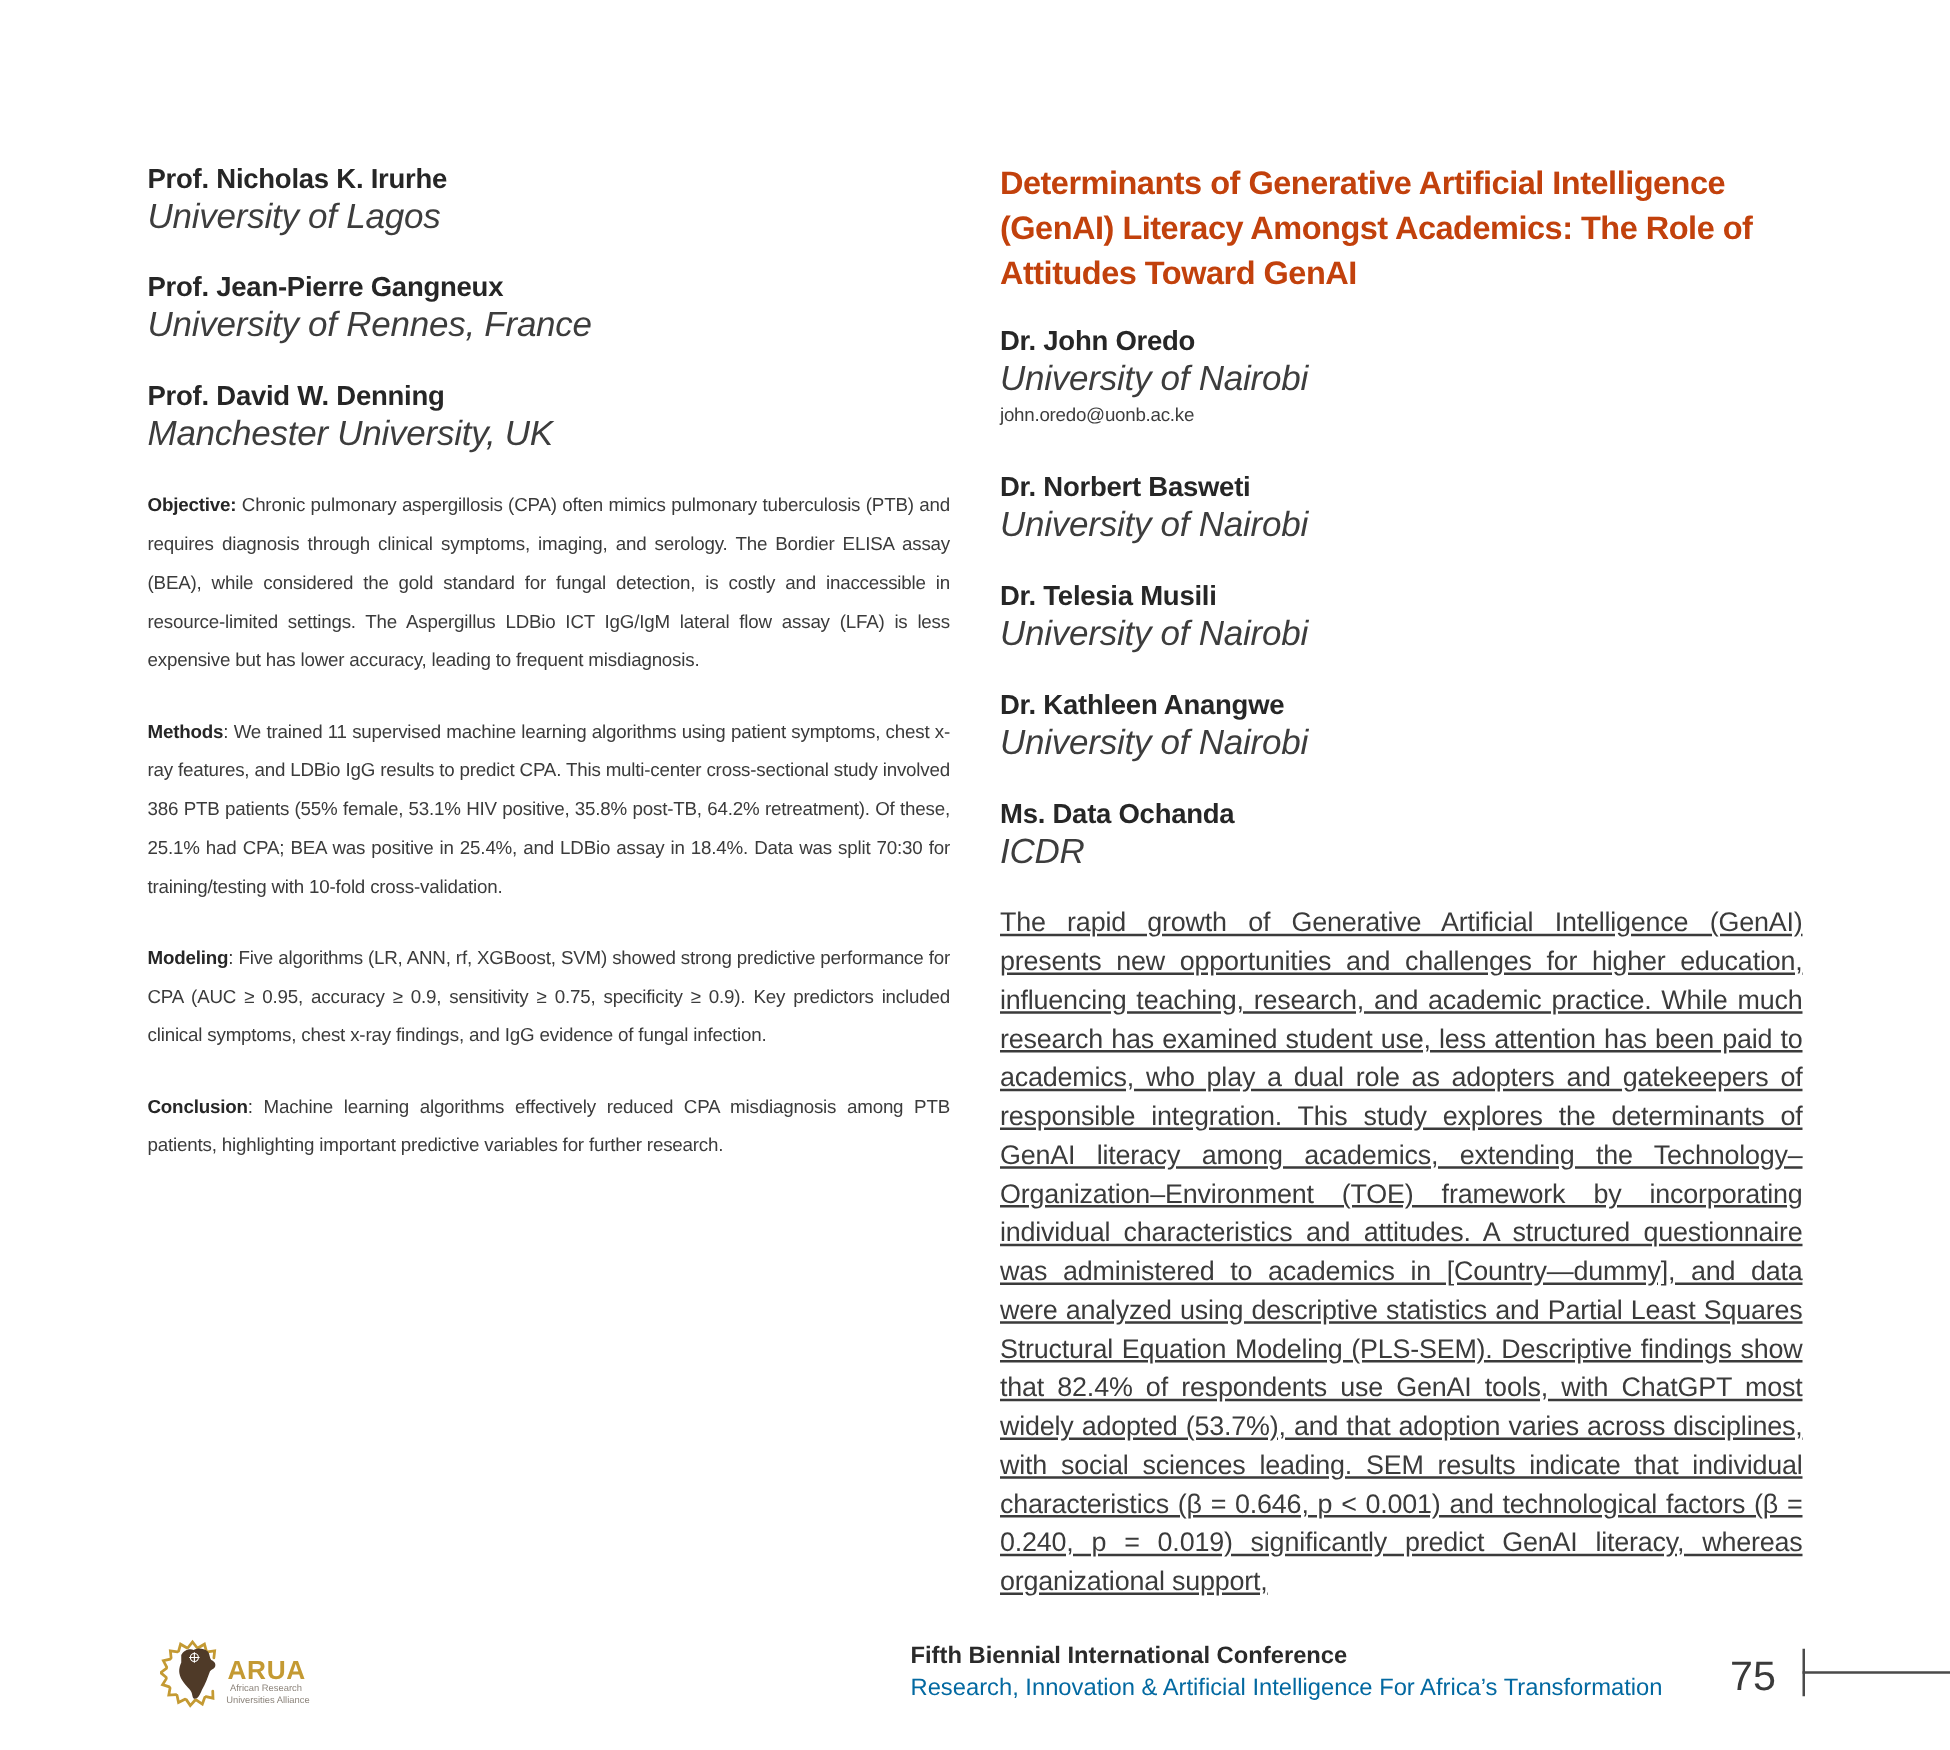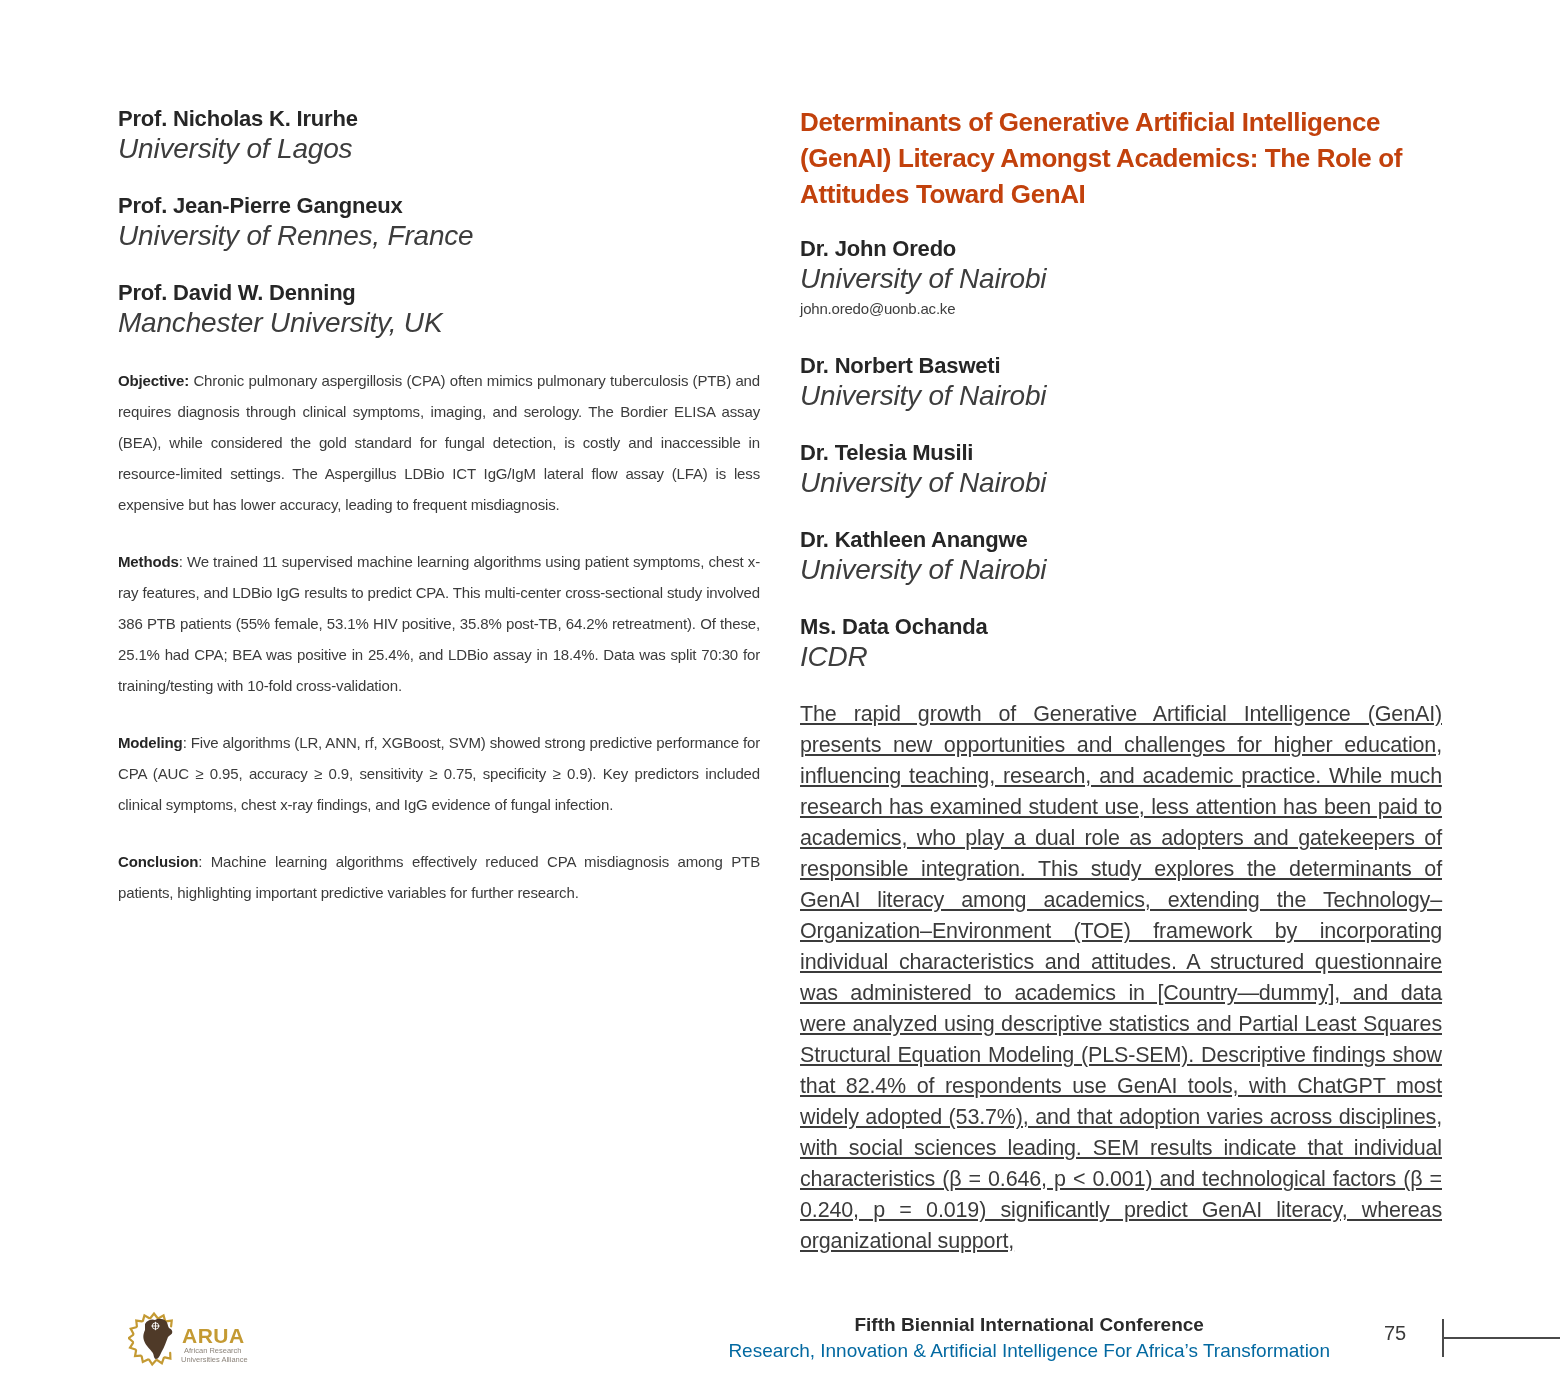--- a/index.html
+++ b/index.html
@@ -5,21 +5,21 @@
   html,body{margin:0;padding:0;background:#ffffff;}
   body{
     width:1560px;height:1400px;position:relative;overflow:hidden;
     font-family:"Liberation Sans","DejaVu Sans",sans-serif;
     color:#3b3b3b;
     -webkit-font-smoothing:antialiased;
   }
   .page{position:absolute;inset:0;background:#ffffff;}
 
   
-  .col{position:absolute;top:104px;}
+  .col{position:absolute;top:128px;}
   .col-left{left:118px;width:642px;}
   .col-right{left:800px;width:642px;}
 
   .author-block{margin:0 0 27px 0;}
   .author-name{
     font-weight:bold;color:#262626;font-size:22px;line-height:30px;
     letter-spacing:-0.2px;
   }
   .author-affil{
     font-style:italic;color:#3d3d3d;font-size:28px;line-height:30px;
@@ -44,27 +44,27 @@
 
   .abstract-text{
     margin:6px 0 0 0;
     font-size:21.5px;line-height:31px;letter-spacing:-0.15px;
     text-align:justify;color:#3b3b3b;text-decoration:underline;
   }
 
   
   .footer-logo{position:absolute;left:128px;top:1310px;width:128px;height:60px;}
   .conf-block{
-    position:absolute;right:230px;top:1312px;text-align:center;white-space:nowrap;
+    position:absolute;right:230px;top:1312px;text-align:left;white-space:nowrap;
   }
   .conf-title{font-weight:bold;color:#2a2a2a;font-size:19px;line-height:26px;}
   .conf-subtitle{color:#0369a1;font-size:19px;line-height:26px;}
   .page-num{
     position:absolute;left:1384px;top:1322px;
-    font-size:20px;color:#3a3a3a;letter-spacing:0;
+    font-size:33px;color:#3a3a3a;letter-spacing:0;
   }
   .rule-v{position:absolute;left:1442px;top:1319px;width:2px;height:38px;background:#4a4a4a;}
   .rule-h{position:absolute;left:1442px;top:1337px;width:118px;height:2px;background:#4a4a4a;}
 </style>
 </head>
 <body>
 
 <div class="page">
 
   <div class="col col-left">

